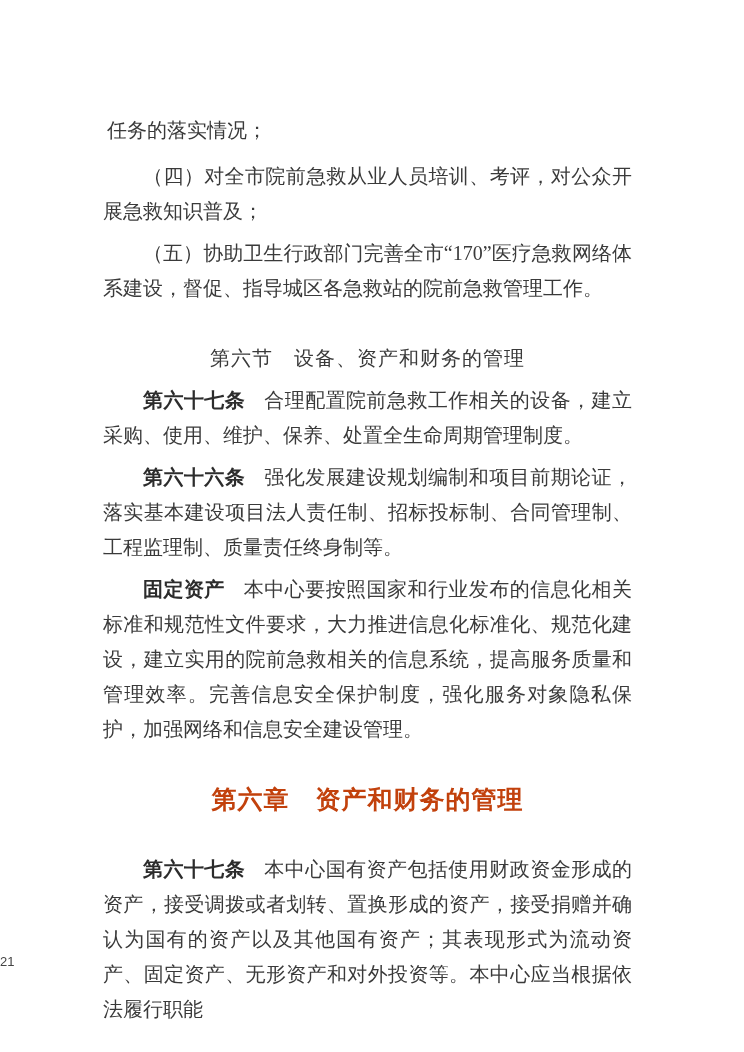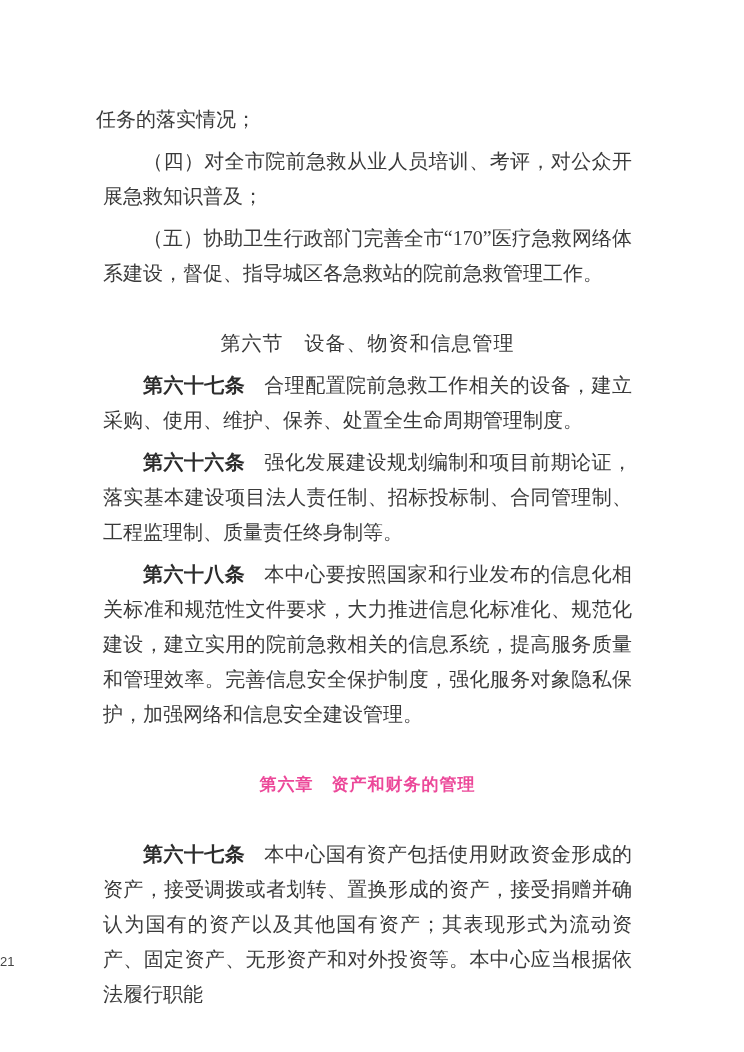--- a/index.html
+++ b/index.html
@@ -24,48 +24,48 @@
     font-size: 20px;
     line-height: 35px;
     text-align: justify;
     text-justify: inter-character;
   }
   .para {
     margin: 7px;
     text-indent: 2em;
   }
   .cont {
-    margin: 0;
+    margin: 11px;
     text-indent: 0;
   }
   .article-head {
     font-family: "Liberation Sans", "DejaVu Sans", sans-serif;
     font-weight: 700;
     color: #2c2c2c;
     margin-right: 19px;
   }
   .section-heading {
     margin: 35px 0 0 0;
     font-size: 20px;
     font-weight: 400;
     text-align: center;
     text-indent: 0;
     line-height: 35px;
     color: #3a3a3a;
     letter-spacing: 1px;
   }
   .chapter-heading {
     margin: 35px 0;
-    font-size: 17px;
+    font-size: 25px;
     font-weight: 700;
     font-family: "Liberation Sans", "DejaVu Sans", sans-serif;
     text-align: center;
     text-indent: 0;
     line-height: 35px;
-    color: #ec4899;
+    color: #c2410c;
     letter-spacing: 1px;
   }
   .pageno {
     position: absolute;
     top: 954px;
     left: 0;
     right: 0;
     font-size: 13px;
     color: #444444;
     font-family: Liberation Sans, sans-serif;
@@ -76,32 +76,32 @@
 
 <div class="page">
   <div class="content">
 
     <p class="cont">任务的落实情况；</p>
 
     <p class="para">（四）对全市院前急救从业人员培训、考评，对公众开展急救知识普及；</p>
 
     <p class="para">（五）协助卫生行政部门完善全市“170”医疗急救网络体系建设，督促、指导城区各急救站的院前急救管理工作。</p>
 
-    <h3 class="section-heading">第六节　设备、物资和信息管理</h3>
+    <h3 class="section-heading">第六节　设备、资产和财务的管理</h3>
 
     <p class="para">
       <span class="article-head">第六十七条</span><span>合理配置院前急救工作相关的设备，建立采购、使用、维护、保养、处置全生命周期管理制度。</span>
     </p>
 
     <p class="para">
       <span class="article-head">第六十六条</span><span>强化发展建设规划编制和项目前期论证，落实基本建设项目法人责任制、招标投标制、合同管理制、工程监理制、质量责任终身制等。</span>
     </p>
 
     <p class="para">
-      <span class="article-head">第六十八条</span><span>本中心要按照国家和行业发布的信息化相关标准和规范性文件要求，大力推进信息化标准化、规范化建设，建立实用的院前急救相关的信息系统，提高服务质量和管理效率。完善信息安全保护制度，强化服务对象隐私保护，加强网络和信息安全建设管理。</span>
+      <span class="article-head">固定资产</span><span>本中心要按照国家和行业发布的信息化相关标准和规范性文件要求，大力推进信息化标准化、规范化建设，建立实用的院前急救相关的信息系统，提高服务质量和管理效率。完善信息安全保护制度，强化服务对象隐私保护，加强网络和信息安全建设管理。</span>
     </p>
 
     <h2 class="chapter-heading">第六章　资产和财务的管理</h2>
 
     <p class="para">
       <span class="article-head">第六十七条</span><span>本中心国有资产包括使用财政资金形成的资产，接受调拨或者划转、置换形成的资产，接受捐赠并确认为国有的资产以及其他国有资产；其表现形式为流动资产、固定资产、无形资产和对外投资等。本中心应当根据依法履行职能</span>
     </p>
 
   </div>
 

